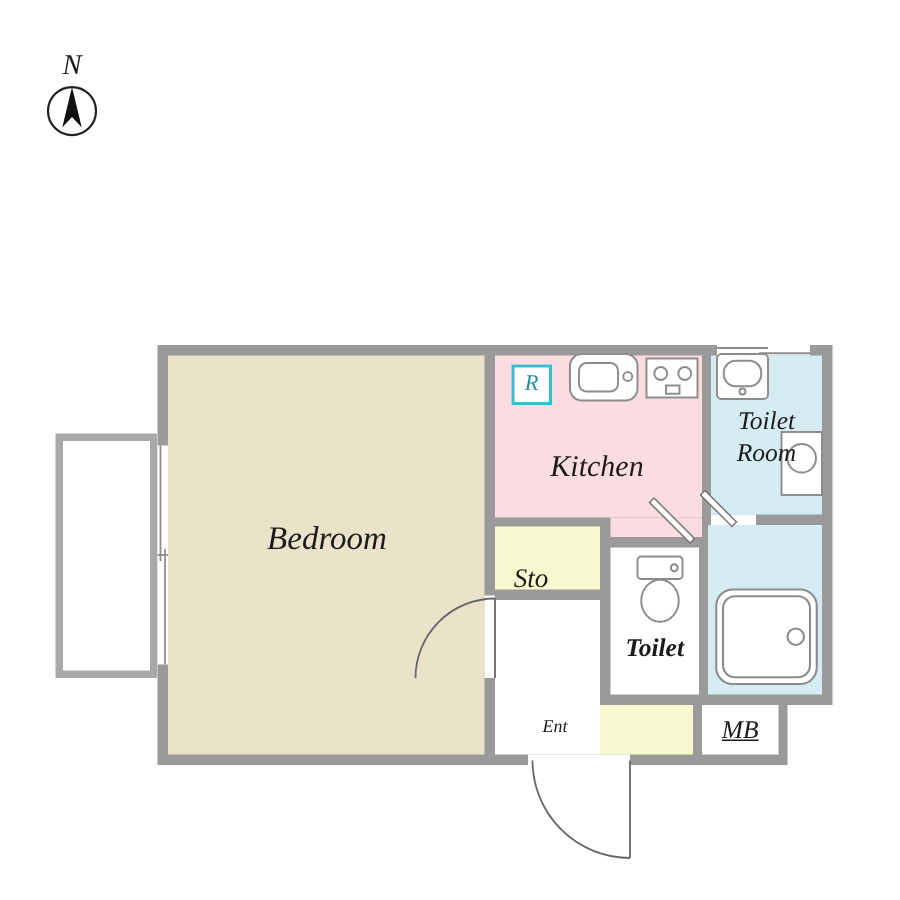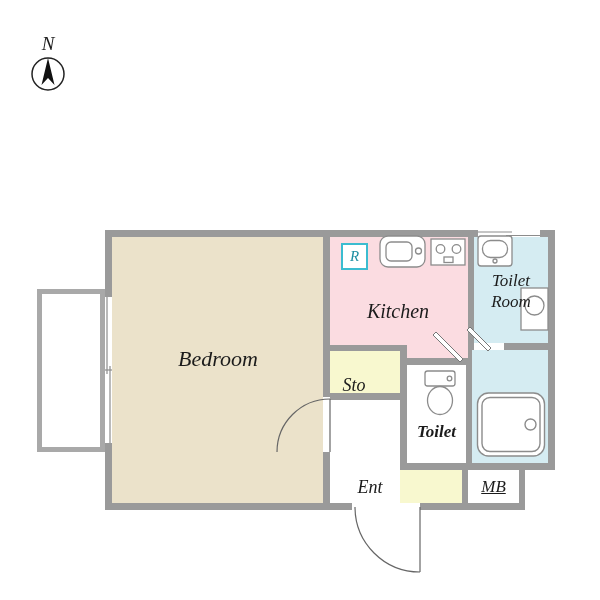--- a/index.html
+++ b/index.html
@@ -151,17 +151,17 @@
 
   <div class="label" style="left:470px; top:270px; width:82px; font-size:17px; line-height:21px;">
     <div>Toilet</div>
     <div>Room</div>
   </div>
 
   <div class="label" style="left:330px; top:375px; width:48px; font-size:18px;">Sto</div>
 
   <div class="label" style="left:405px; top:422px; width:63px; font-size:17px;font-weight:bold;">Toilet</div>
 
-  <div class="label" style="left:330px; top:477px; width:80px; font-size:18px;">Ent</div>
+  <div class="label" style="left:330px; top:477px; width:80px; font-size:12px;">Ent</div>
 
   <div class="label" style="left:468px; top:477px; width:51px; font-size:17px;text-decoration:underline;">MB</div>
 
 </div>
 
 </body></html>

